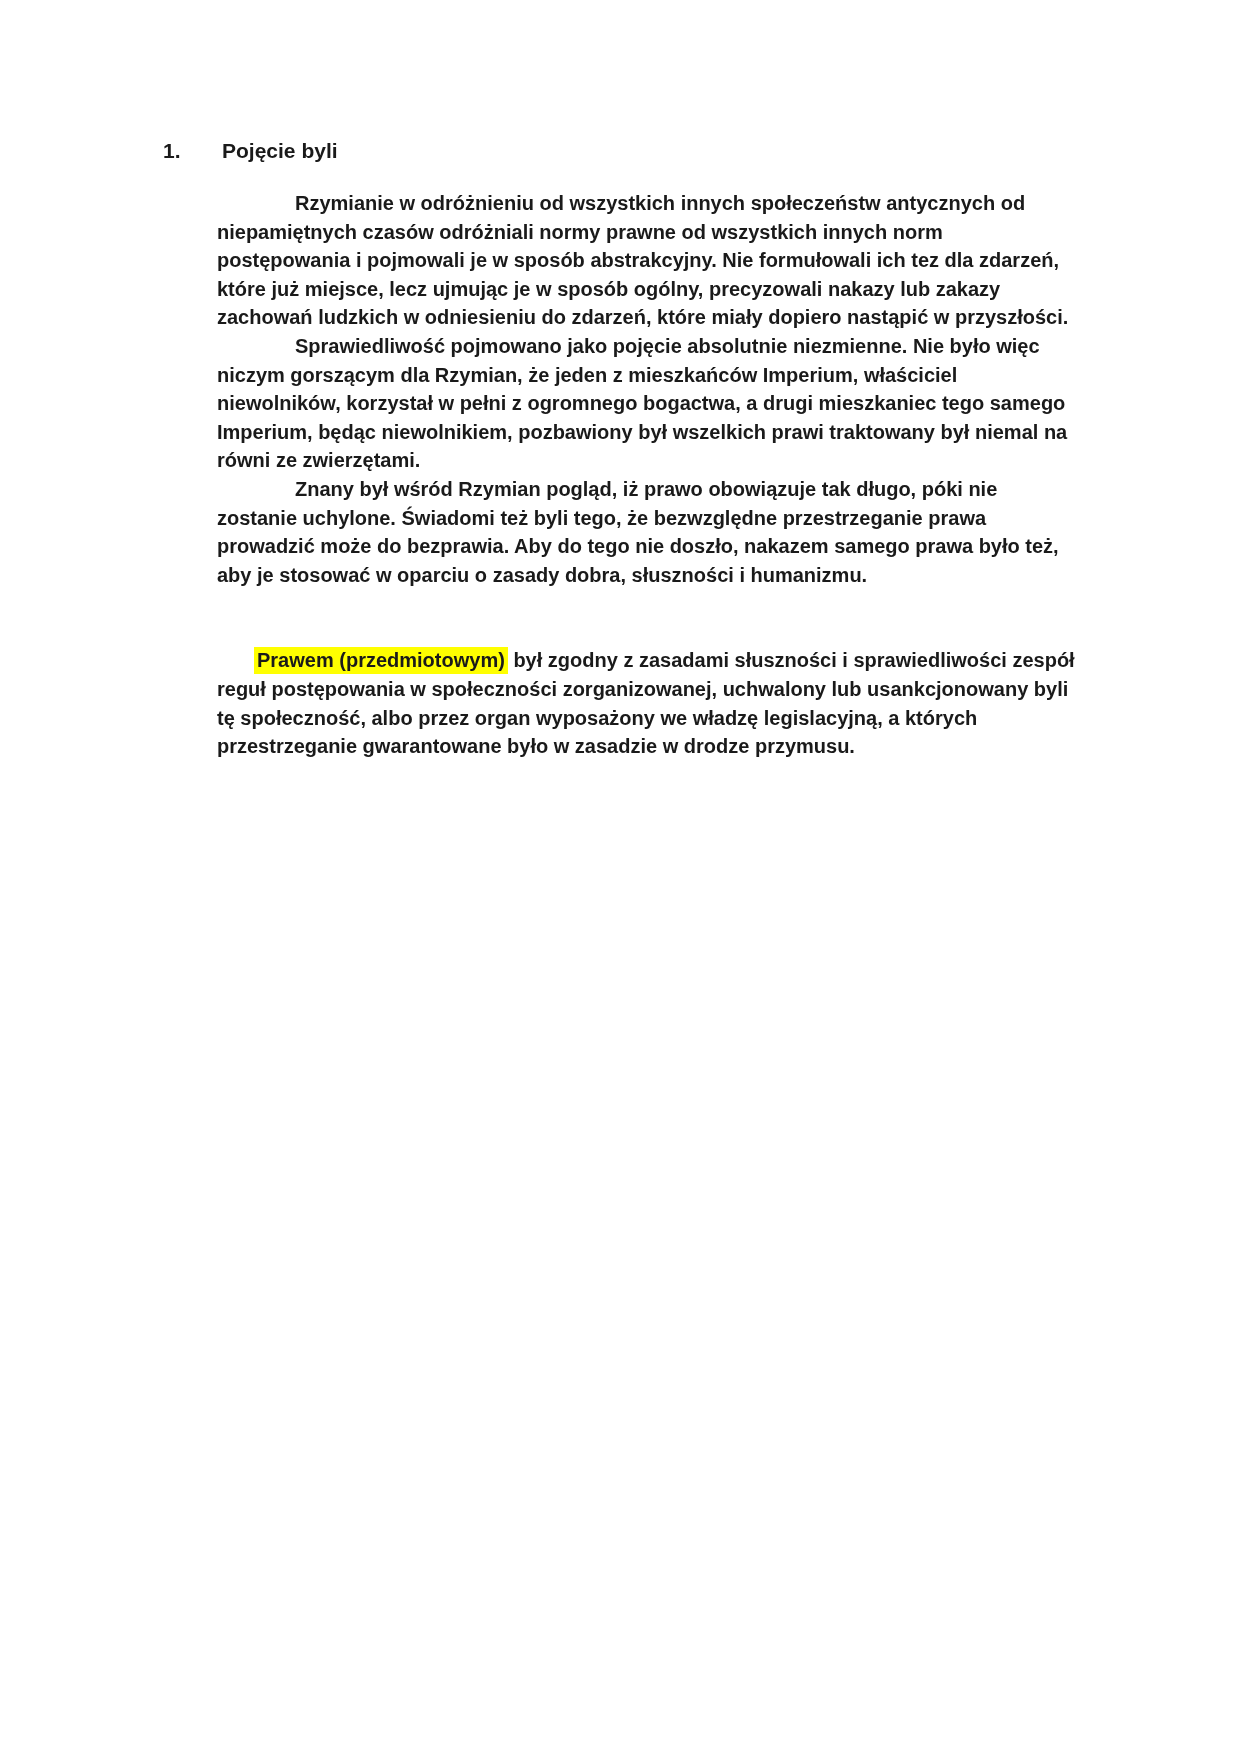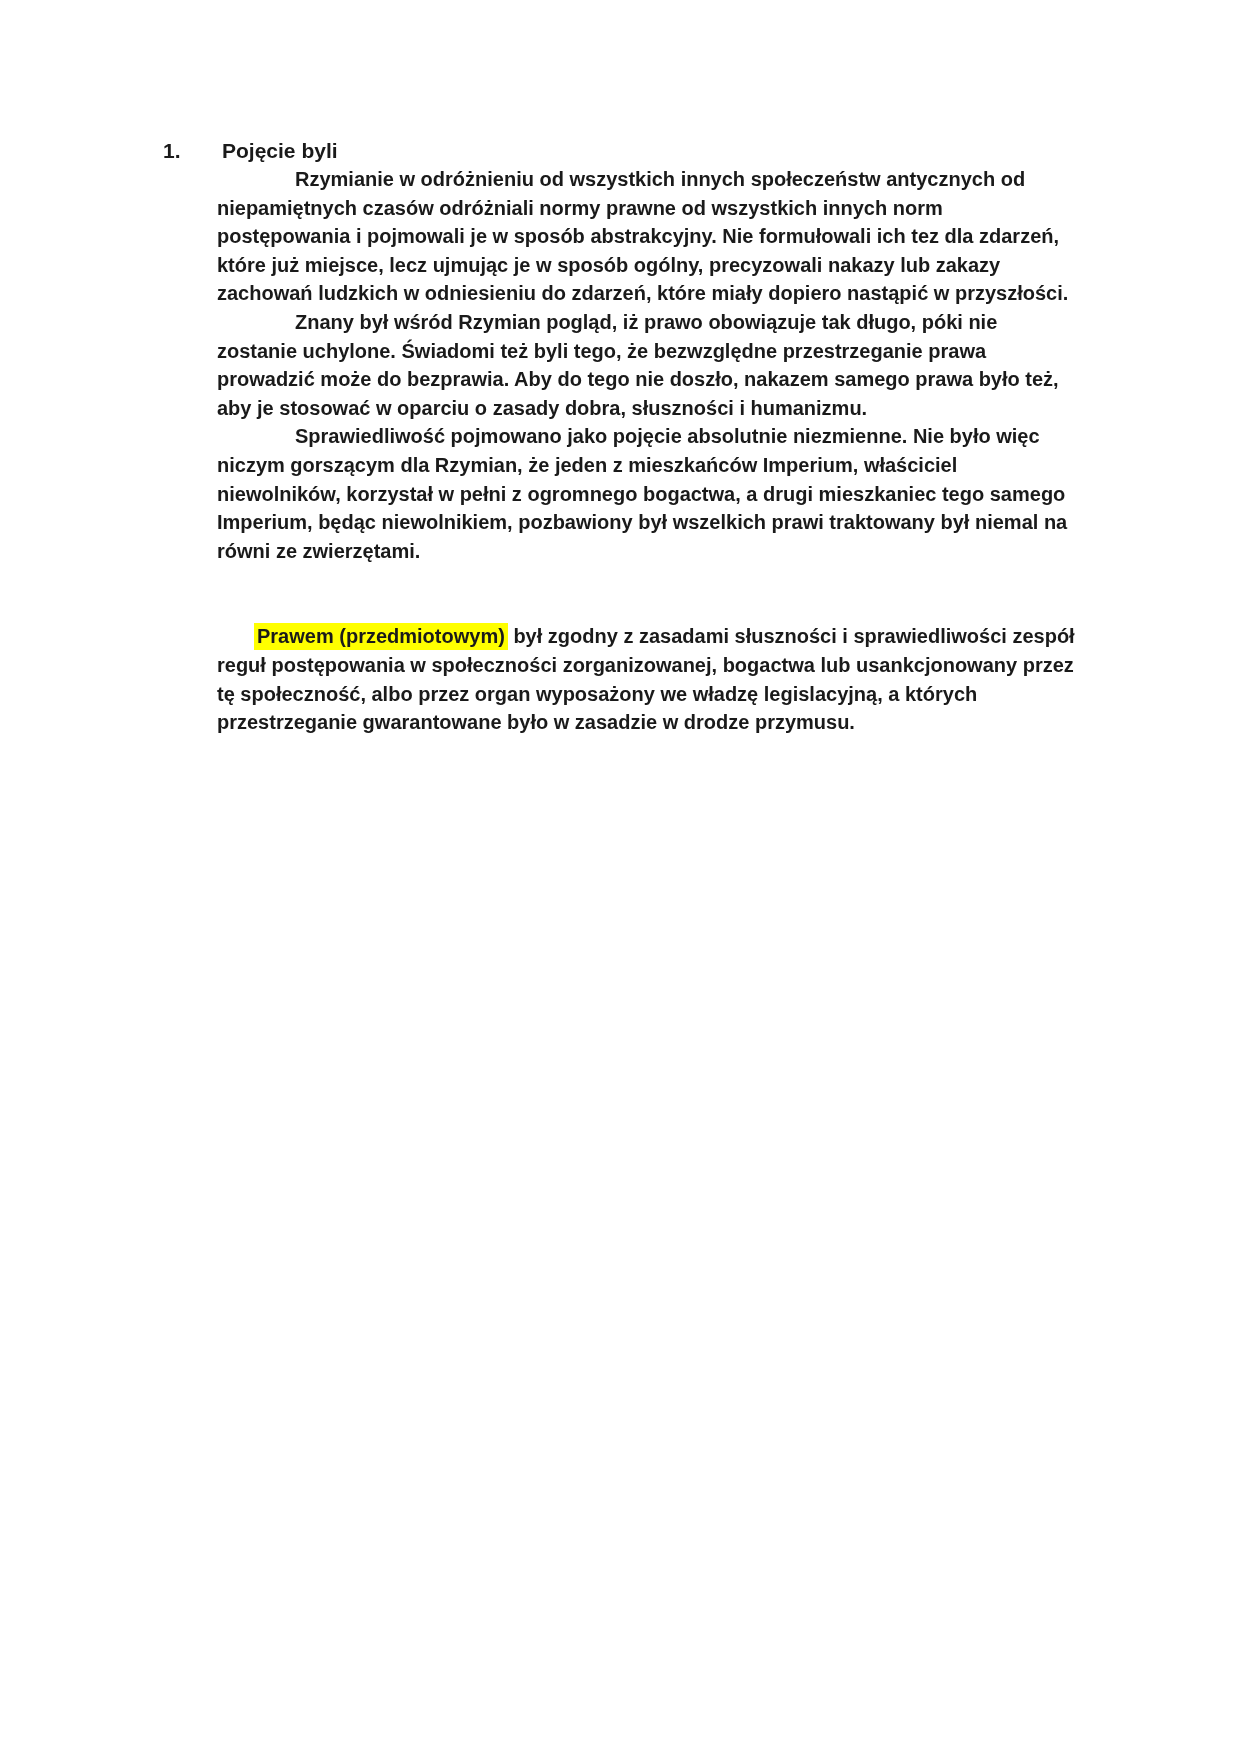--- a/index.html
+++ b/index.html
@@ -36,20 +36,21 @@
     flex: 0 0 59px;
   }
   .body-par {
     margin: 0 0 0 54px;
     width: 860px;
     font-size: 20px;
     line-height: 28.6px;
     text-align: left;
   }
   .body-par.first {
+    margin-top: 24px;
   }
   .indent {
     text-indent: 78px;
   }
   .definition {
     margin-top: 57px;
   }
   mark.hl {
     background: var(--hl, #ffff00);
     color: inherit;
@@ -63,20 +64,20 @@
 <div class="page">
   <div class="content">
 
     <div class="heading">
       <span class="h-num">1.</span>
       <span class="h-title">Pojęcie byli</span>
     </div>
 
     <p class="body-par indent first">Rzymianie w odróżnieniu od wszystkich innych społeczeństw antycznych od niepamiętnych czasów odróżniali normy prawne od wszystkich innych norm postępowania i pojmowali je w sposób abstrakcyjny. Nie formułowali ich tez dla zdarzeń, które już miejsce, lecz ujmując je w sposób ogólny, precyzowali nakazy lub zakazy zachowań ludzkich w odniesieniu do zdarzeń, które miały dopiero nastąpić w przyszłości.</p>
 
+    <p class="body-par indent">Sprawiedliwość pojmowano jako pojęcie absolutnie niezmienne. Nie było więc niczym gorszącym dla Rzymian, że jeden z mieszkańców Imperium, właściciel niewolników, korzystał w pełni z ogromnego bogactwa, a drugi mieszkaniec tego samego Imperium, będąc niewolnikiem, pozbawiony był wszelkich prawi traktowany był niemal na równi ze zwierzętami.</p>
+
     <p class="body-par indent">Znany był wśród Rzymian pogląd, iż prawo obowiązuje tak długo, póki nie zostanie uchylone. Świadomi też byli tego, że bezwzględne przestrzeganie prawa prowadzić może do bezprawia. Aby do tego nie doszło, nakazem samego prawa było też, aby je stosować w oparciu o zasady dobra, słuszności i humanizmu.</p>
 
-    <p class="body-par indent">Sprawiedliwość pojmowano jako pojęcie absolutnie niezmienne. Nie było więc niczym gorszącym dla Rzymian, że jeden z mieszkańców Imperium, właściciel niewolników, korzystał w pełni z ogromnego bogactwa, a drugi mieszkaniec tego samego Imperium, będąc niewolnikiem, pozbawiony był wszelkich prawi traktowany był niemal na równi ze zwierzętami.</p>
-
-    <p class="body-par definition"><mark class="hl">Prawem (przedmiotowym)</mark><span> był zgodny z zasadami słuszności i sprawiedliwości zespół reguł postępowania w społeczności zorganizowanej, bogactwa lub usankcjonowany przez tę społeczność, albo przez organ wyposażony we władzę legislacyjną, a których przestrzeganie gwarantowane było w zasadzie w drodze przymusu.</span></p>
+    <p class="body-par definition"><mark class="hl">Prawem (przedmiotowym)</mark><span> był zgodny z zasadami słuszności i sprawiedliwości zespół reguł postępowania w społeczności zorganizowanej, uchwalony lub usankcjonowany byli tę społeczność, albo przez organ wyposażony we władzę legislacyjną, a których przestrzeganie gwarantowane było w zasadzie w drodze przymusu.</span></p>
 
   </div>
 </div>
 
 </body></html>

